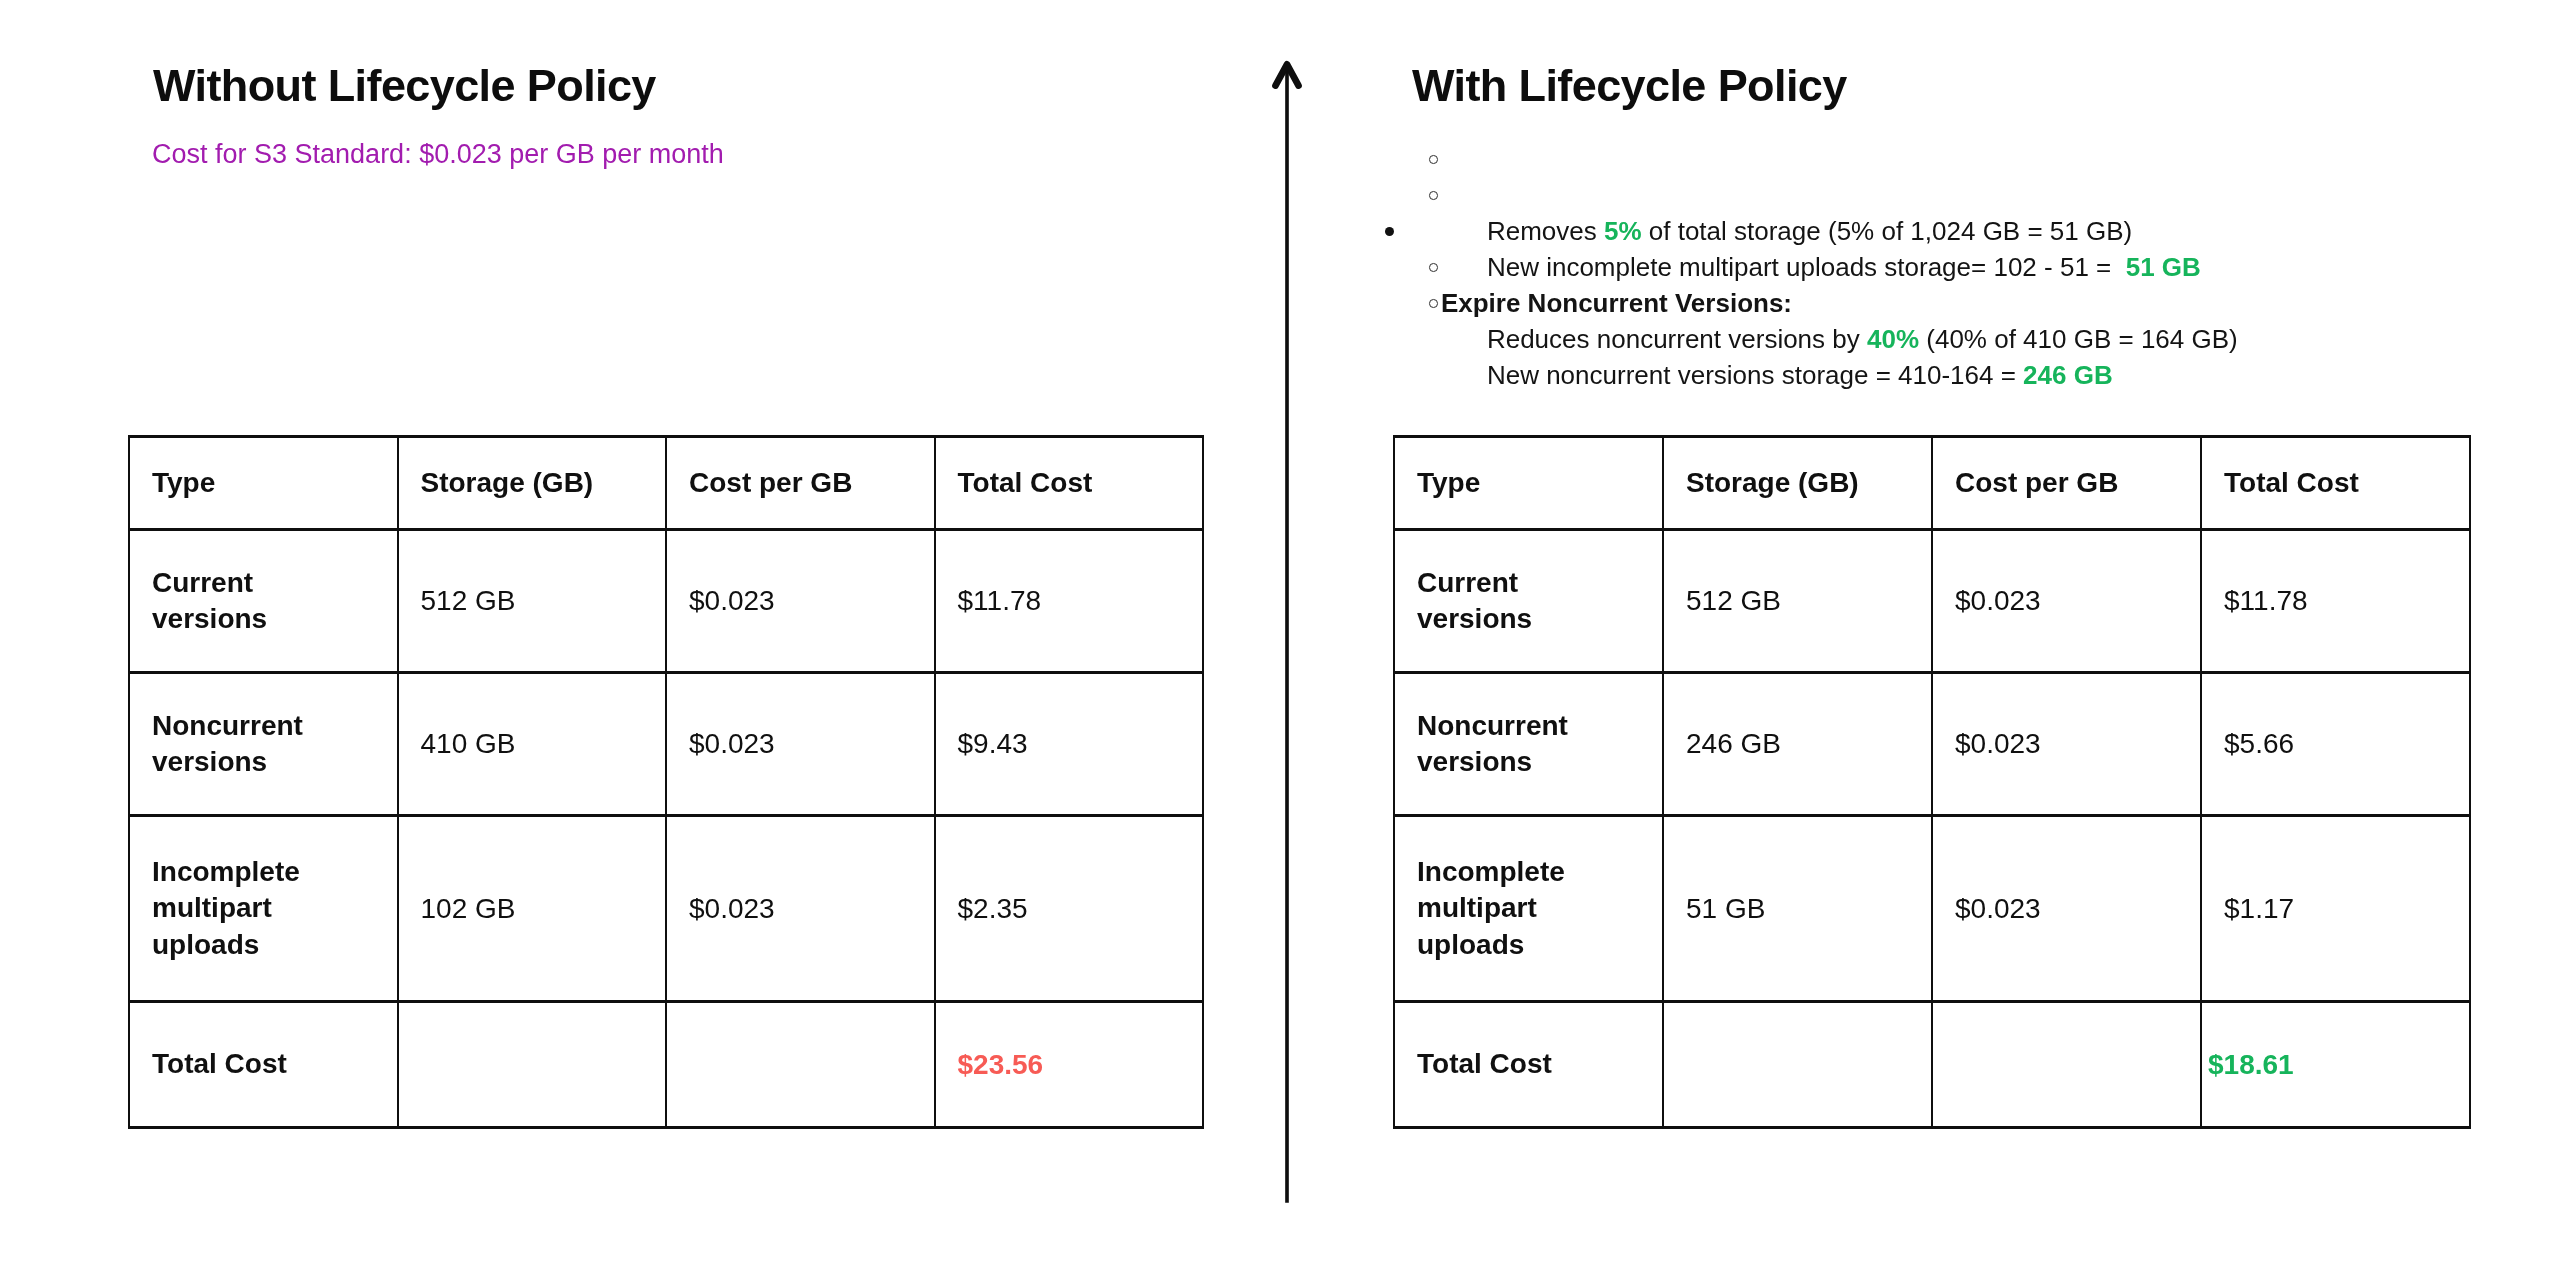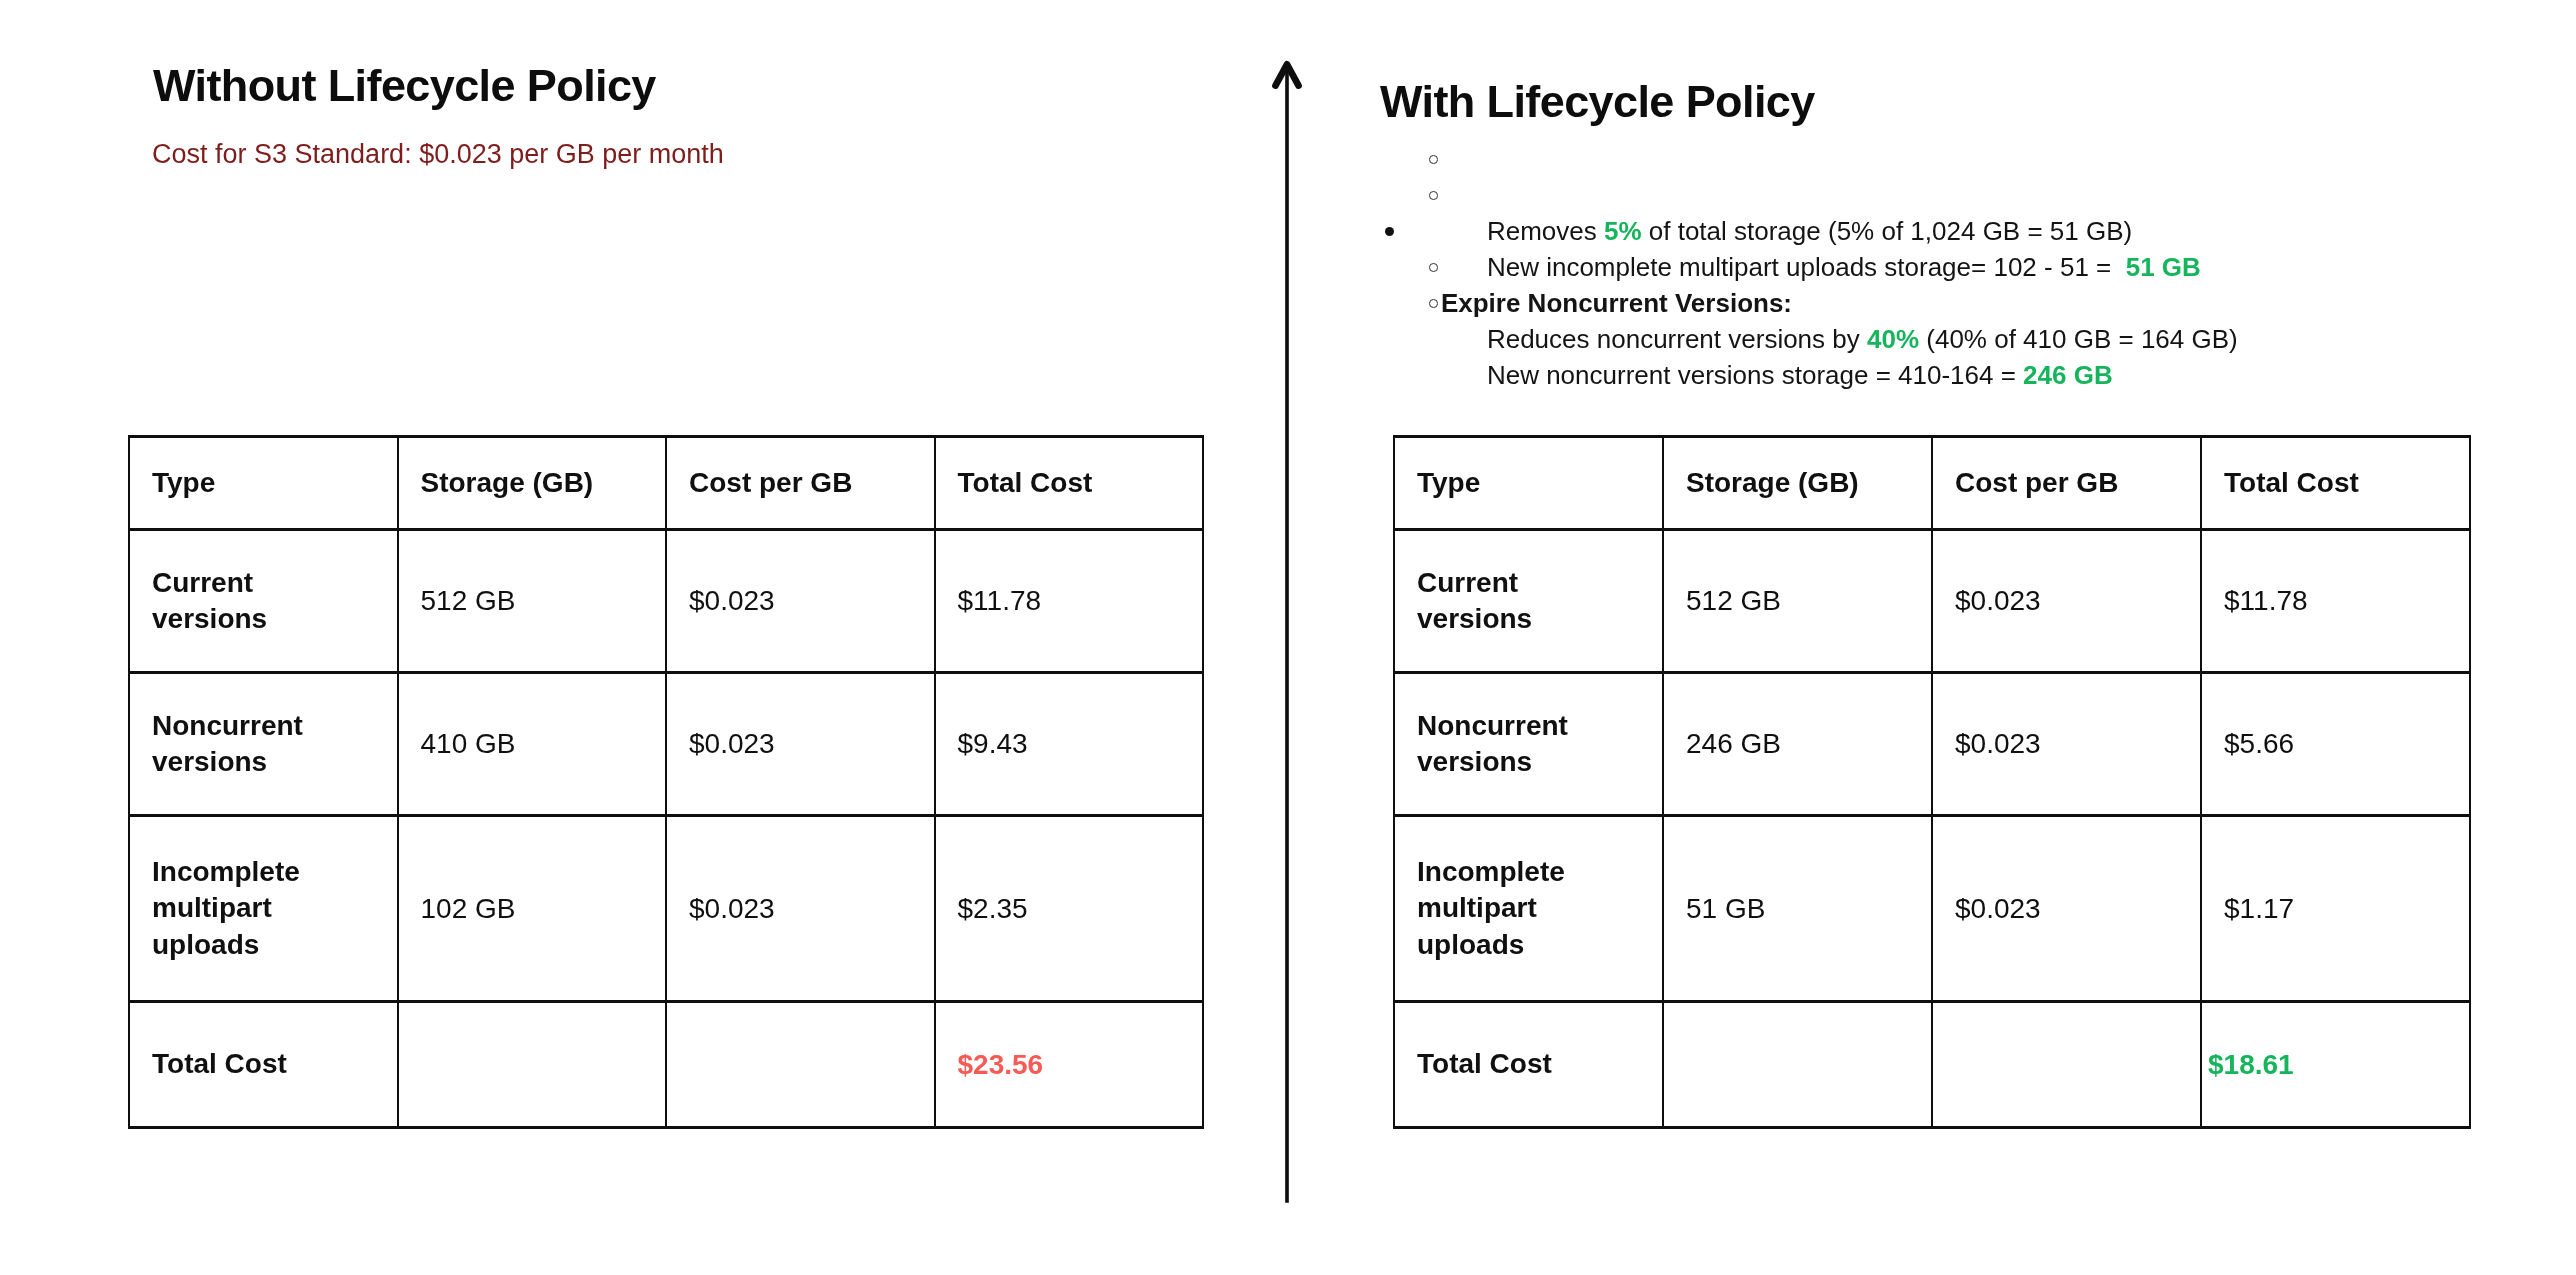--- a/index.html
+++ b/index.html
@@ -11,23 +11,23 @@
   body{
     width:2576px;height:1276px;position:relative;overflow:hidden;
     background:#ffffff;color:var(--ink);
     font-family:"Liberation Sans", sans-serif;
   }
   .panel-title{
     position:absolute;top:60px;font-size:45px;font-weight:bold;
     letter-spacing:-0.6px;color:#0d0d0d;white-space:nowrap;
   }
   #title-without{left:153px;}
-  #title-with{left:1380px;margin-top:16px;}
+  #title-with{left:1412px;}
   .subtitle{
-    position:absolute;left:152px;top:139px;font-size:27px;color:#7f1d1d;white-space:nowrap;
+    position:absolute;left:152px;top:139px;font-size:27px;color:#a21caf;white-space:nowrap;
   }
   
   .bullets{position:absolute;left:1374px;top:141px;font-size:26px;color:#141414;}
   .bullet-heading{position:relative;padding-left:38px;height:36px;line-height:36px;font-weight:bold;white-space:pre;}
   .bullet-sub{position:relative;padding-left:84px;height:36px;line-height:36px;white-space:pre;}
   .dot{position:absolute;left:11px;top:13.5px;width:9.2px;height:9.2px;background:#111;border-radius:50%;}
   .circle{position:absolute;left:55px;top:14px;width:6.7px;height:6.7px;border:1.8px solid #2e2e2e;border-radius:50%;background:transparent;}
   .hl{color:var(--green);font-weight:bold;}
   
   .cost-table{

